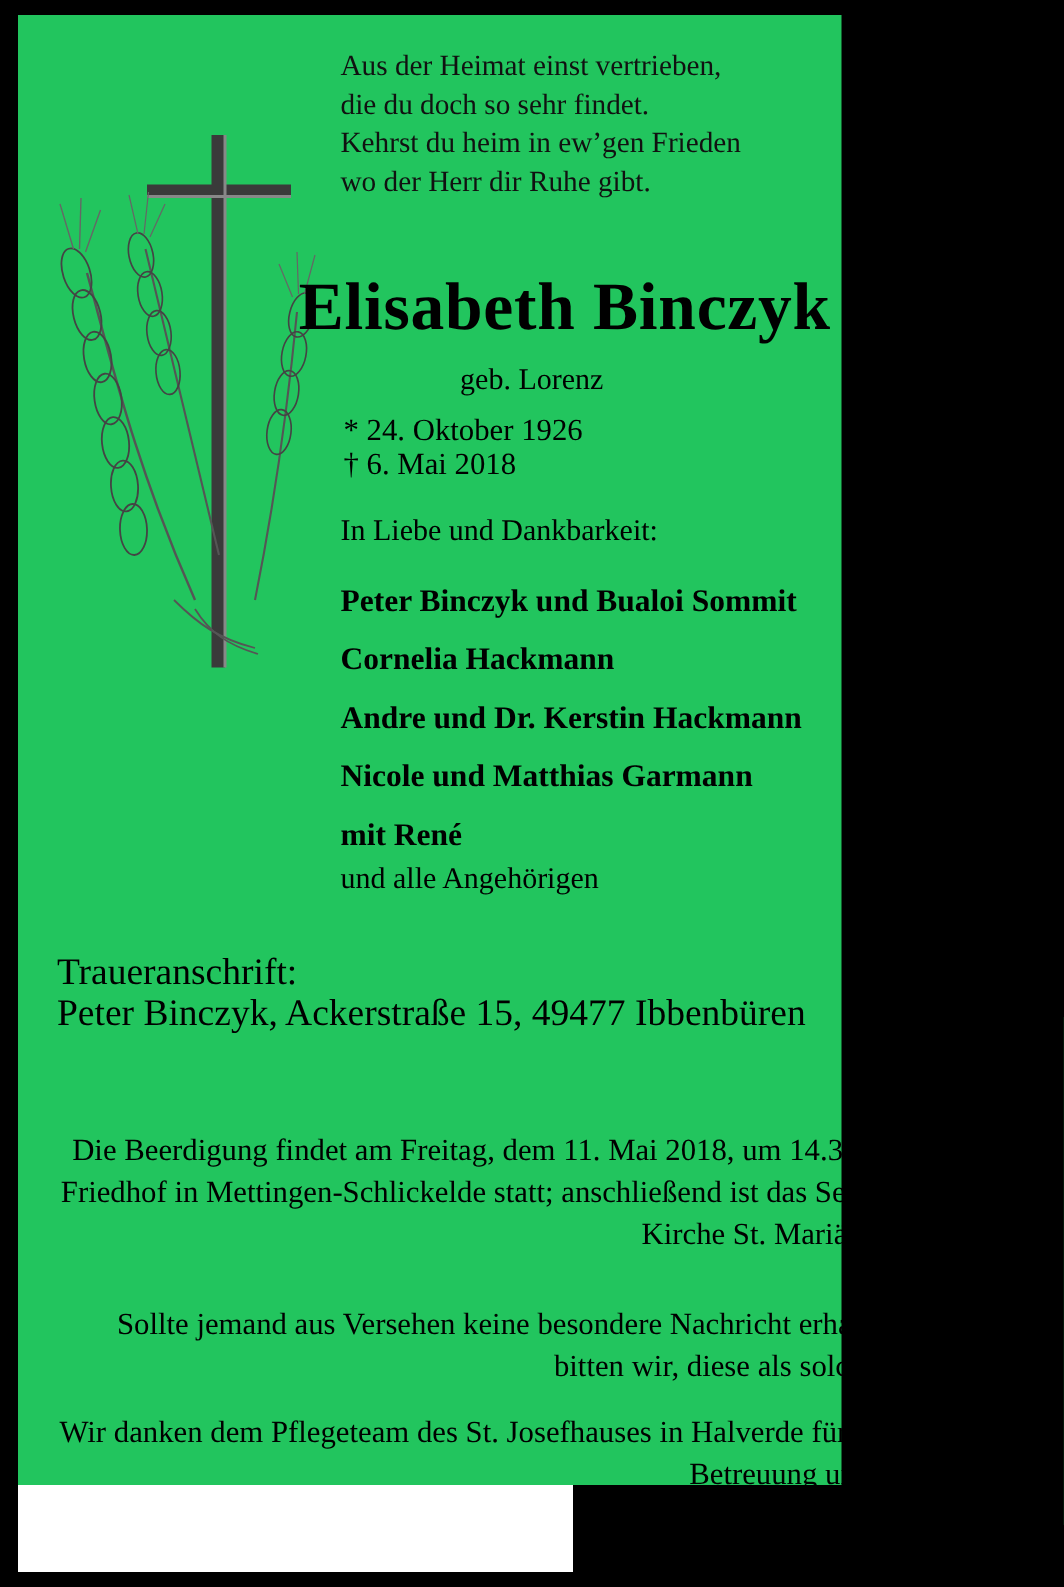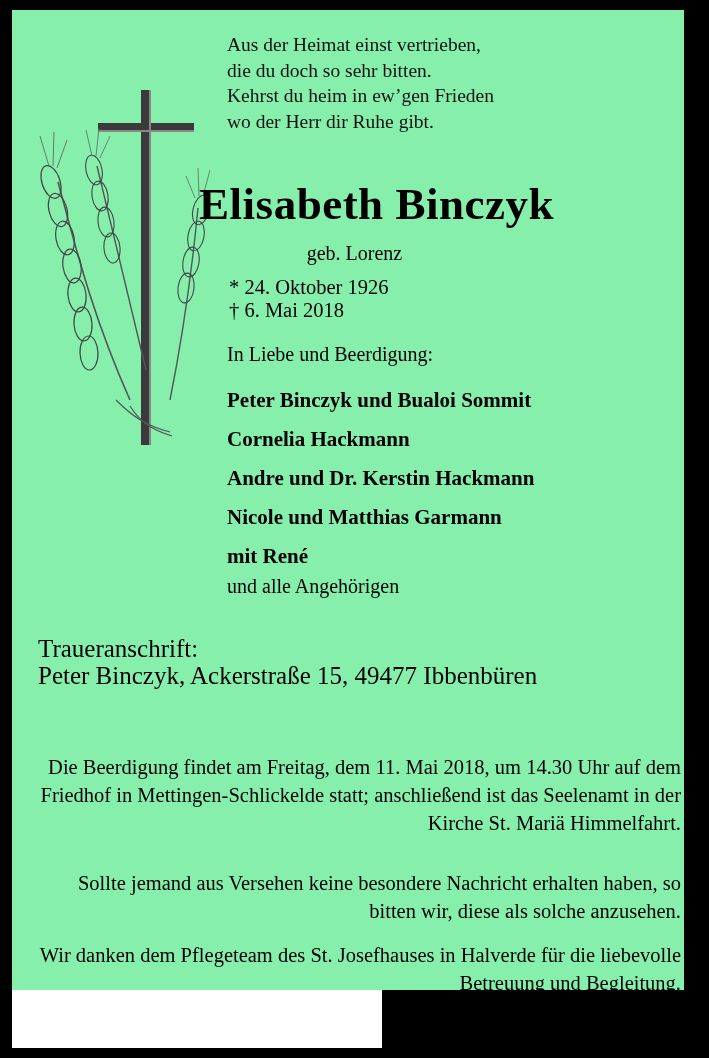--- a/index.html
+++ b/index.html
@@ -19,23 +19,23 @@
     position: absolute;
     left: 0; top: 0;
     width: 709px;
     height: 1058px;
     background: #000;
   }
   .card {
     position: absolute;
     left: 12px;
     top: 10px;
-    width: 672px;
+    width: 549px;
     height: 980px;
-    background: #86efac;
+    background: #22c55e;
   }
   .bottom-strip {
     position: absolute;
     left: 12px;
     top: 990px;
     width: 370px;
     height: 58px;
     background: #ffffff;
   }
 
@@ -205,34 +205,34 @@
 
         <g stroke="#555" stroke-width="1.2" fill="none">
           <path d="M96 330 C 112 346, 126 356, 150 362"></path>
           <path d="M110 336 C 120 352, 132 360, 152 366"></path>
         </g>
       </svg>
     </div>
 
     <div class="poem">
       <div>Aus der Heimat einst vertrieben,</div>
-      <div>die du doch so sehr bitten.</div>
+      <div>die du doch so sehr findet.</div>
       <div>Kehrst du heim in ew’gen Frieden</div>
       <div>wo der Herr dir Ruhe gibt.</div>
     </div>
 
     <div class="name">Elisabeth Binczyk</div>
     <div class="nee">geb. Lorenz</div>
 
     <div class="dates">
       <span>* 24. Oktober 1926</span>
       <span>† 6. Mai 2018</span>
     </div>
 
-    <div class="fam-intro">In Liebe und Beerdigung:</div>
+    <div class="fam-intro">In Liebe und Dankbarkeit:</div>
     <div class="fam-list">
       <div>Peter Binczyk und Bualoi Sommit</div>
       <div>Cornelia Hackmann</div>
       <div>Andre und Dr. Kerstin Hackmann</div>
       <div>Nicole und Matthias Garmann</div>
       <div>mit René</div>
     </div>
     <div class="fam-after">und alle Angehörigen</div>
 
     <div class="addr">

